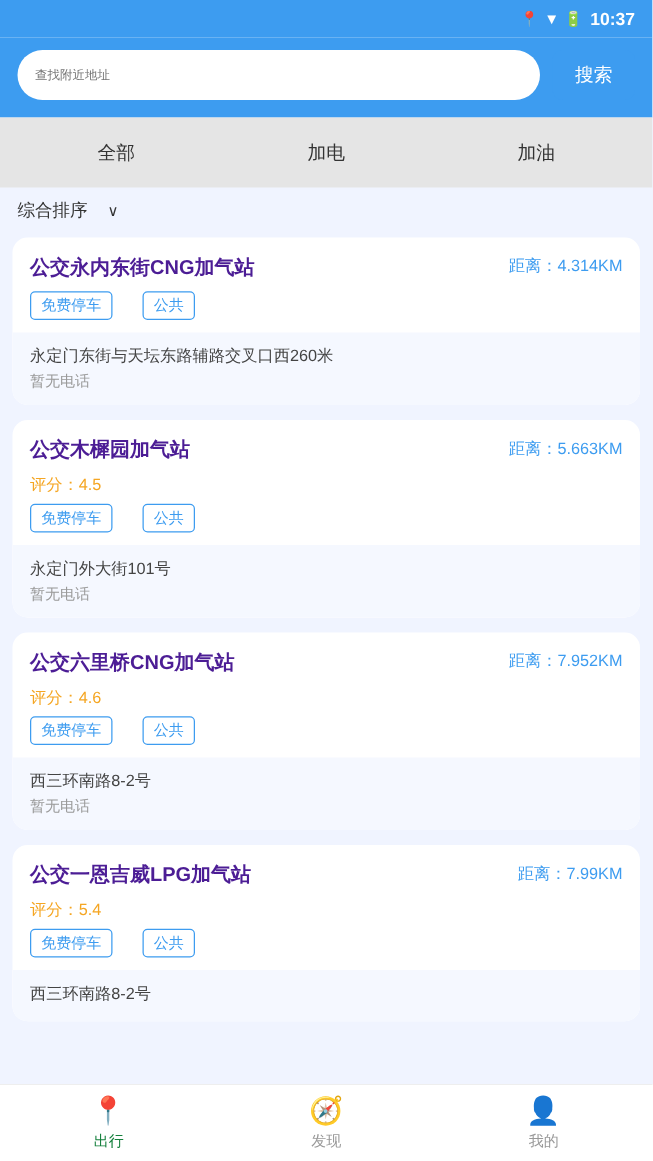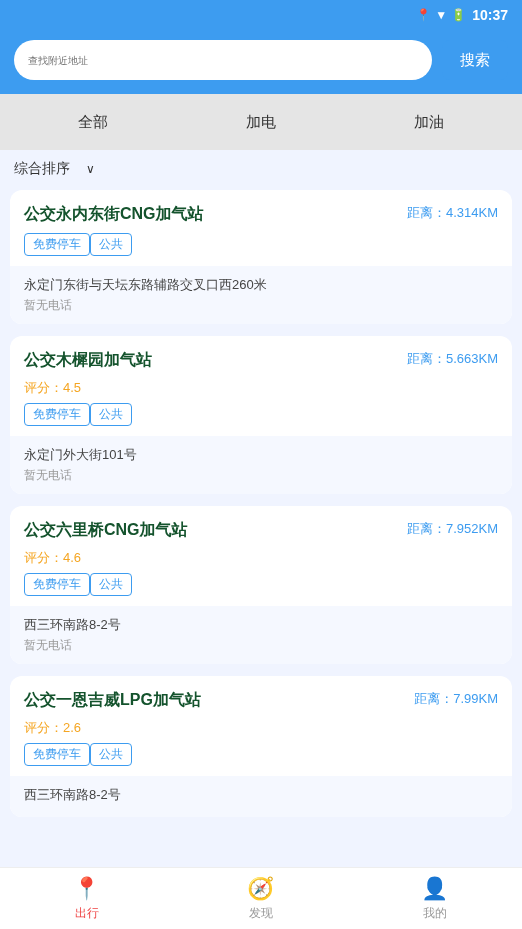--- a/index.html
+++ b/index.html
@@ -131,37 +131,37 @@
     }
     .card-top {
       padding: 14px 14px 8px;
       display: flex;
       justify-content: space-between;
       align-items: flex-start;
     }
     .station-name {
       font-size: 16px;
       font-weight: 600;
-      color: #14532d;
+      color: #4c1d95;
       flex: 1;
       margin-right: 10px;
     }
     .distance {
       font-size: 13px;
       color: #3d9cf0;
       white-space: nowrap;
     }
     .rating {
       font-size: 13px;
       color: #f5a623;
       padding: 0 14px 6px;
     }
     .tags {
       display: flex;
-      gap: 0;
+      gap: 24px;
       padding: 0 14px 10px;
     }
     .tag {
       border: 1px solid #3d9cf0;
       border-radius: 4px;
       font-size: 12px;
       color: #3d9cf0;
       padding: 2px 8px;
     }
     .card-bottom {
@@ -199,21 +199,21 @@
       cursor: pointer;
     }
     .nav-icon {
       font-size: 22px;
     }
     .nav-label {
       font-size: 12px;
       color: #999;
     }
     .nav-item.active .nav-label {
-      color: #ef4444;
+      color: #15803d;
     }
     .nav-item.active .nav-icon {
       color: #3d9cf0;
     }
   </style>
 </head>
 <body>
 
 <div class="status-bar">
   <div class="status-icons">
@@ -289,21 +289,21 @@
       <div class="address">西三环南路8-2号</div>
       <div class="phone">暂无电话</div>
     </div>
   </div>
 
   <div class="station-card">
     <div class="card-top">
       <span class="station-name">公交一恩吉威LPG加气站</span>
       <span class="distance">距离：7.99KM</span>
     </div>
-    <div class="rating">评分：2.6</div>
+    <div class="rating">评分：5.4</div>
     <div class="tags">
       <span class="tag">免费停车</span>
       <span class="tag">公共</span>
     </div>
     <div class="card-bottom">
       <div class="address">西三环南路8-2号</div>
     </div>
   </div>
 
 </div>

